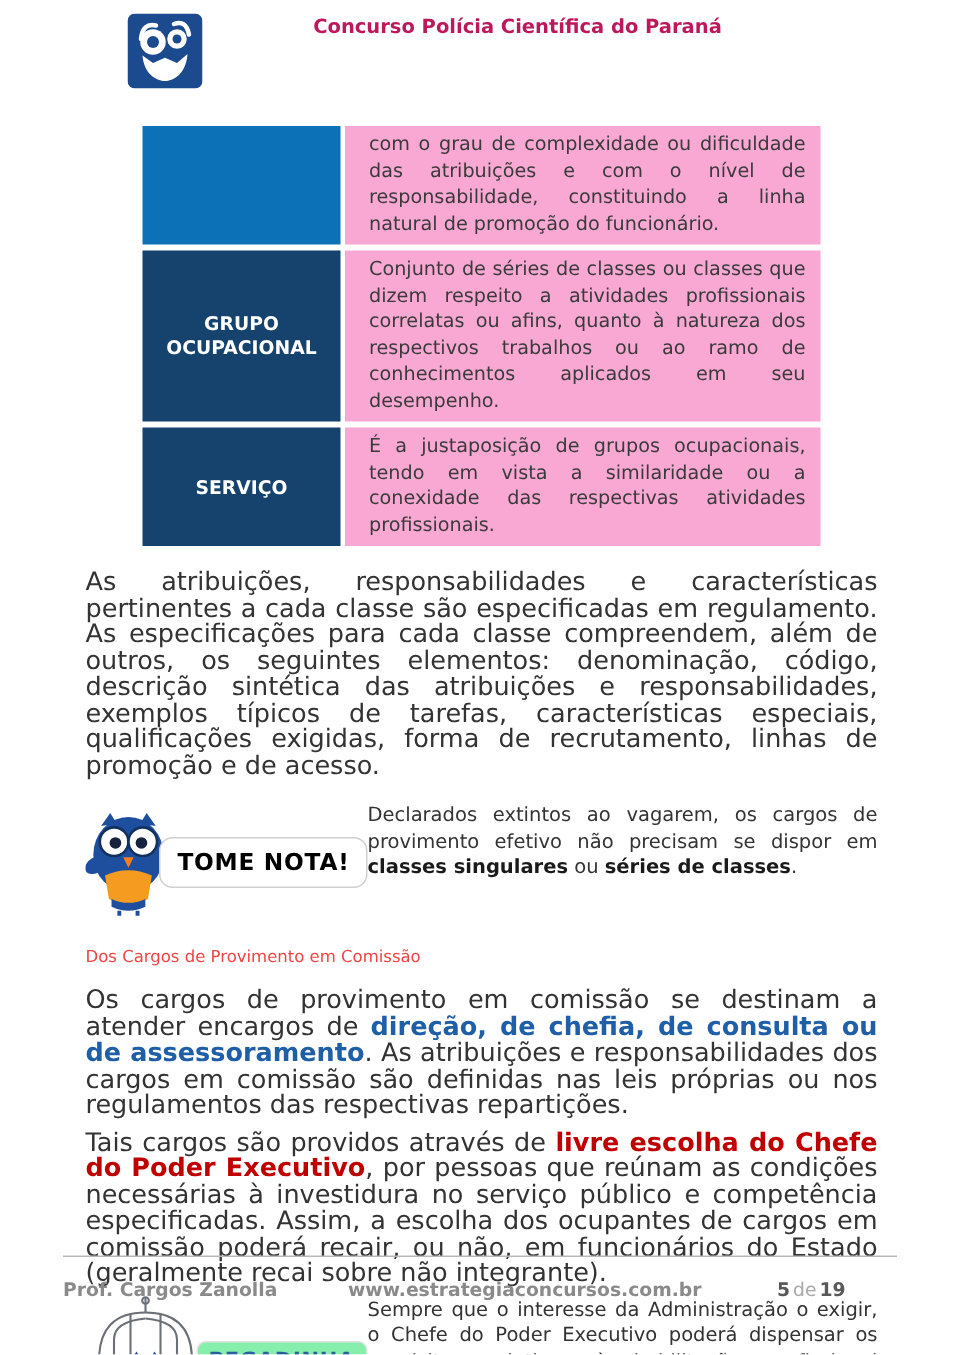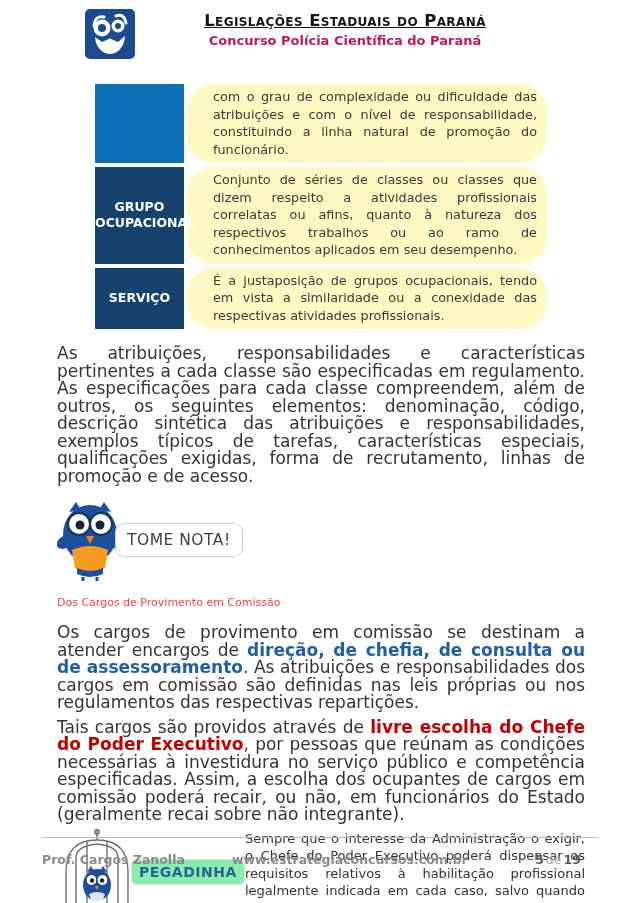--- a/index.html
+++ b/index.html
@@ -27,87 +27,85 @@
   
   .content { padding: 0 53px 0 57px; }
 
   
   .def-table {
     margin: 12px 0 0 35px;
     border-collapse: separate; border-spacing: 3px 4px;
     width: 458px; table-layout: fixed;
   }
   .label-cell {
-    width: 89px; text-align: center; vertical-align: middle;
+    width: 132px; text-align: center; vertical-align: middle;
     color: #fff; font-weight: bold; font-size: 12.5px; line-height: 16px;
   }
   .label-cell.first { background: #0d71b8; }
   .label-cell.navy { background: #16436e; }
   .text-cell {
-    background: #fef9c3; padding: 4px 10px 5px 26px;
+    background: #f9a8d4; padding: 4px 10px 5px 16px;
     font-size: 12.8px; line-height: 17.5px; text-align: justify; color: #3a3a3a;
     vertical-align: middle;
-    border-radius: 27px;
   }
 
   
   .para { margin-top: 12px; font-size: 17px; line-height: 17.5px; text-align: justify; color: #333; }
   .b { font-weight: bold; color: #1a1a1a; }
   .blue-b { font-weight: bold; color: #1f5fa8; }
   .red-b { font-weight: bold; color: #c00000; }
 
   
   .callout { display: flex; align-items: flex-start; }
   .callout.note { margin-top: 13px; }
   .callout.peg { margin-top: 4px; }
   .callout-icon-area { width: 188px; flex: none; display: flex; align-items: center; }
   .callout-text { flex: 1; font-size: 13px; line-height: 17.5px; text-align: justify; color: #333; padding-top: 2px; }
   .note-pill {
     border: 1px solid #cfcfcf; border-radius: 9px; background: #fff;
     padding: 7px 11px; margin-left: -8px;
-    font-size: 15.5px; font-weight: normal; color: #404040; letter-spacing: .5px;
+    font-size: 15.5px; font-weight: bold; color: #000000; letter-spacing: .5px;
     white-space: nowrap;
   }
   .peg-pill {
     border: 1px solid #e2e2e2; border-radius: 6px; background: #86efac;
     padding: 4px 7px; margin-left: -6px;
     font-size: 14px; font-weight: bold; color: #2d5f9e; letter-spacing: .5px;
     white-space: nowrap;
   }
 
   
   .section-heading { margin-top: 14px; font-size: 11px; font-weight: normal; color: #ef4444; }
 
   
   .footer-rule { position: absolute; left: 42px; right: 40px; top: 837px; border-top: 1px solid #b9b9b9; }
   .footer { position: absolute; left: 42px; right: 40px; top: 852px; display: flex; align-items: baseline;
             font-size: 12.5px; font-weight: bold; color: #8a8a8a; }
   .footer-author { width: 190px; }
   .footer-site { flex: 1; text-align: left; }
-  .footer-page { width: 80px; text-align: center; color: #595959; }
+  .footer-page { width: 80px; text-align: left; color: #595959; }
   .pg-sep { color: #a9a9a9; font-weight: normal; padding: 0 2px; }
 </style>
 </head>
 <body>
 
 <div class="page">
 
   <div class="header">
     <svg class="logo" viewBox="0 0 50 50" aria-hidden="true">
       <rect width="50" height="50" rx="5" fill="#1b4a8f"></rect>
       <path d="M9 17 Q10 6 19 8" stroke="#fff" stroke-width="3" fill="none" stroke-linecap="round"></path>
       <path d="M41 14 Q39 4 31 7" stroke="#fff" stroke-width="3" fill="none" stroke-linecap="round"></path>
       <circle cx="17" cy="19" r="8.5" fill="#fff"></circle>
       <circle cx="17" cy="19" r="4" fill="#1b4a8f"></circle>
       <circle cx="33" cy="17" r="6.5" fill="#fff"></circle>
       <circle cx="33" cy="17" r="3" fill="#1b4a8f"></circle>
       <path d="M10 28 C11 41 20 45 25 45 C30 45 39 41 40 27 L33 33 L25 29.5 L17 33 Z" fill="#fff"></path>
     </svg>
     <div class="header-text">
-      <div class="doc-title">Legislações Estaduais do Paraná</div>
       <div class="doc-sub">Concurso Polícia Científica do Paraná</div>
     </div>
   </div>
 
   <div class="content">
 
     <table class="def-table">
       <tbody>
         <tr>
           <td class="label-cell first"></td>
@@ -138,20 +136,23 @@
           <circle cx="44" cy="26" r="11" fill="#fff" stroke="#12315f" stroke-width="2"></circle>
           <circle cx="23" cy="27" r="4.5" fill="#17233c"></circle>
           <circle cx="43" cy="27" r="4.5" fill="#17233c"></circle>
           <path d="M29 38 L37 38 L33 46 Z" fill="#f57d20"></path>
           <path d="M15 52 Q33 44 51 52 L48 70 Q33 78 18 70 Z" fill="#f59b20"></path>
           <path d="M20 70 Q33 76 46 70 L46 76 Q33 82 20 76 Z" fill="#1e4f9e"></path>
           <line x1="26" y1="79" x2="26" y2="83" stroke="#1e4f9e" stroke-width="3"></line>
           <line x1="40" y1="79" x2="40" y2="83" stroke="#1e4f9e" stroke-width="3"></line>
         </svg>
         <div class="note-pill">TOME NOTA!</div>
+      </div>
+      <div class="callout-text">
+        <span>Declarados extintos ao vagarem, os cargos de provimento efetivo não precisam se dispor em </span><span class="b">classes singulares</span><span> ou </span><span class="b">séries de classes</span><span>.</span>
       </div>
     </div>
 
     <h2 class="section-heading">Dos Cargos de Provimento em Comissão</h2>
 
     <p class="para" style="margin-top:15px">
       <span>Os cargos de provimento em comissão se destinam a atender encargos de </span><span class="blue-b">direção, de chefia, de consulta ou de assessoramento</span><span>. As atribuições e responsabilidades dos cargos em comissão são definidas nas leis próprias ou nos regulamentos das respectivas repartições.</span>
     </p>
 
     <p class="para" style="margin-top:7px">

